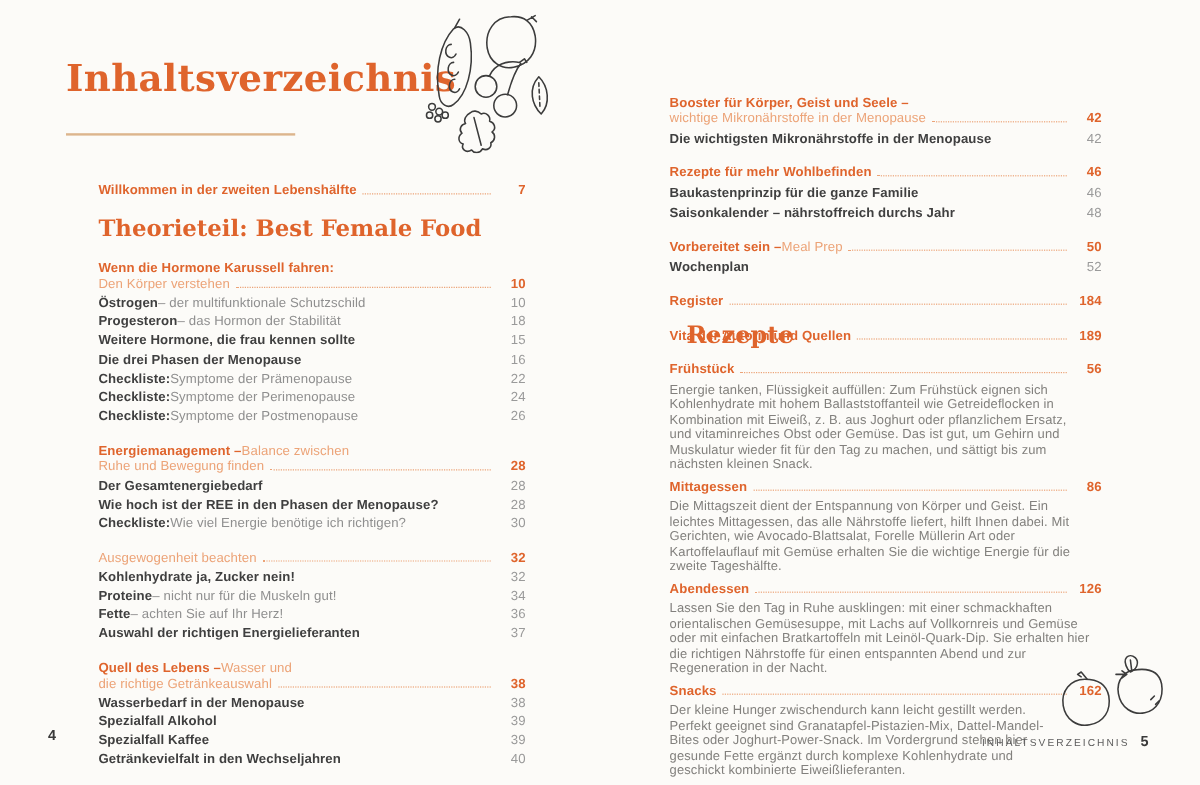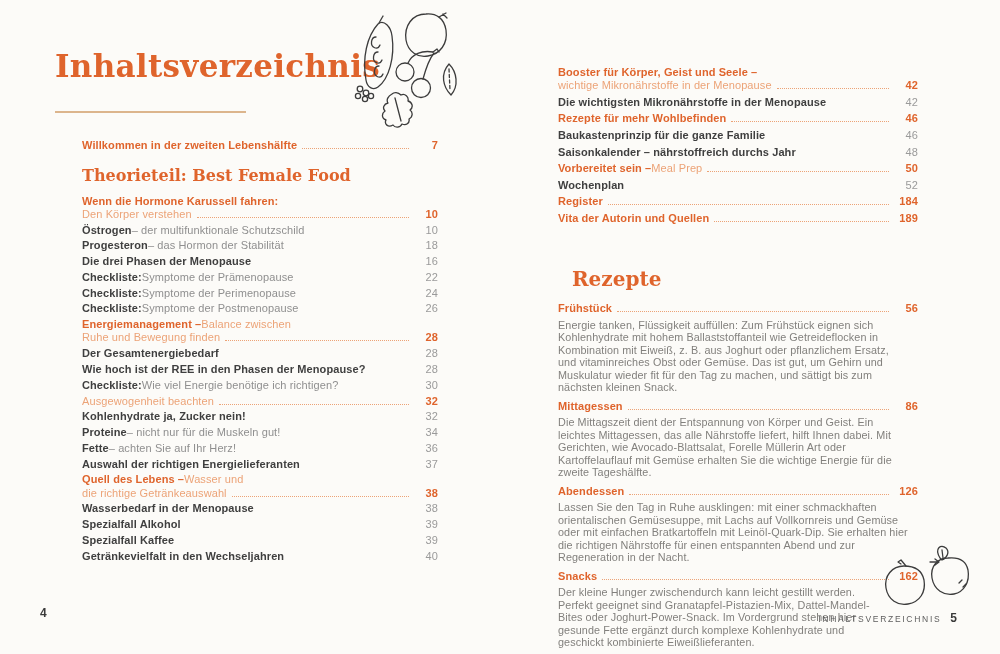--- a/index.html
+++ b/index.html
@@ -15,30 +15,30 @@
     font-family:"DejaVu Serif",serif;font-weight:700;
     font-size:31px;letter-spacing:.3px;color:#df642c;
   }
   .title-rule{position:absolute;left:55px;top:111px;width:191px;height:2px;background:#dcb58d}
   .left-col{position:absolute;left:82px;top:137px;width:356px}
   .right-col{position:absolute;left:558px;top:64px;width:360px}
 
   .serif-heading{
     font-family:"DejaVu Serif",serif;font-weight:700;color:#df642c;margin:0;
   }
-  .theory-heading{font-size:16px;margin:14px 0 11px}
+  .theory-heading{font-size:19px;margin:14px 0 11px}
   .rezepte-block{position:absolute;left:558px;top:267px;width:360px}
   .rezepte-heading{font-size:20px;margin:0 14px 12px}
 
   
   .toc-row{margin-bottom:4.2px}
   .right-col .toc-row{margin-bottom:5px}
   .trow{display:flex;align-items:baseline;line-height:11.6px;font-size:11px;letter-spacing:.1px}
   .l2{margin-top:1.6px}
-  .toc-row.section{margin-top:3px}
+  .toc-row.section{margin-top:17px}
   .section .lead{color:#df642c;font-weight:700}
   .section .rest{color:#eca377}
   .bold .lead{color:#3f3f3f;font-weight:700}
   .mixed .lead{color:#3f3f3f;font-weight:700}
   .mixed .rest{color:#8f8f8f}
   .dots{flex:1 1 20px;min-width:10px;margin:0 5px}
   .dots.on{border-bottom:1.7px dotted #eca377;margin-bottom:2px}
   .page{min-width:24px;text-align:right;flex:0 0 auto}
   .section .page{color:#df642c;font-weight:700}
   .bold .page,.mixed .page{color:#9a9a9a;font-weight:400}
@@ -133,20 +133,27 @@
       <div class="toc-row mixed">
         <div class="trow l1">
           <span class="lead">Progesteron</span>
           <span class="rest"> – das Hormon der Stabilität</span>
           <span class="dots"></span>
           <span class="page">18</span>
         </div>
       </div>
       <div class="toc-row bold">
         <div class="trow l1">
+          <span class="lead">Weitere Hormone, die frau kennen sollte</span>
+          <span class="dots"></span>
+          <span class="page">15</span>
+        </div>
+      </div>
+      <div class="toc-row bold">
+        <div class="trow l1">
           <span class="lead">Die drei Phasen der Menopause</span>
           <span class="dots"></span>
           <span class="page">16</span>
         </div>
       </div>
       <div class="toc-row mixed">
         <div class="trow l1">
           <span class="lead">Checkliste:</span>
           <span class="rest"> Symptome der Prämenopause</span>
           <span class="dots"></span>

